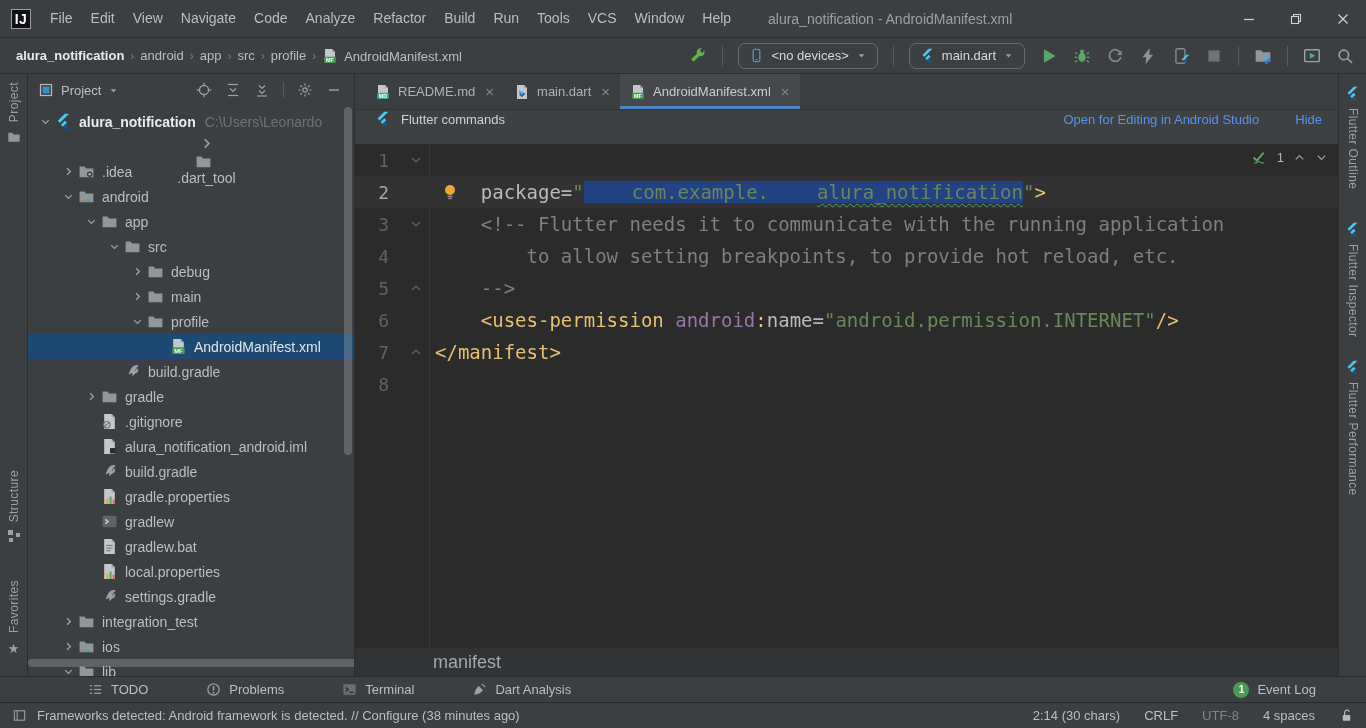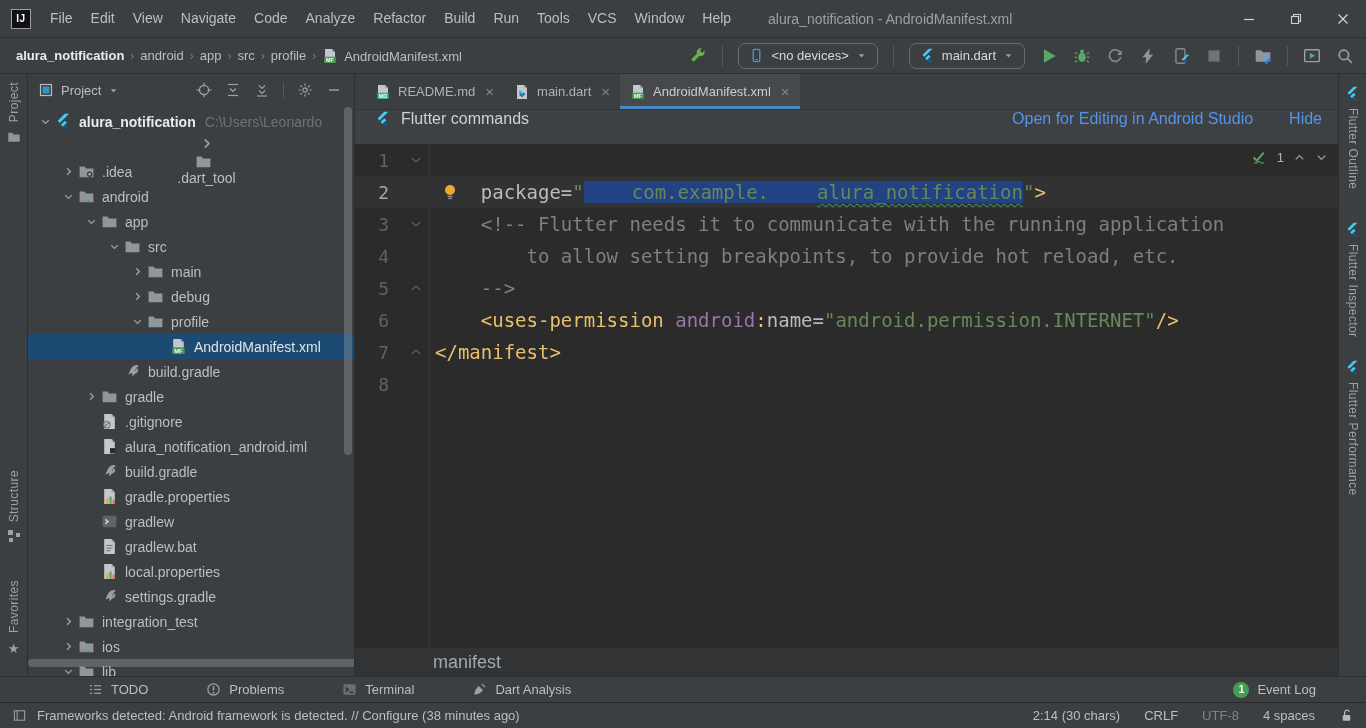--- a/index.html
+++ b/index.html
@@ -4,21 +4,21 @@
 <style>
   *{box-sizing:border-box;margin:0;padding:0;}
   html,body{width:1366px;height:728px;overflow:hidden;}
   body{background:#2b2b2b;font-family:"Liberation Sans",sans-serif;color:#bbbec2;}
   svg{width:100%;height:100%;display:block;}
   .app{position:relative;width:1366px;height:728px;display:flex;flex-direction:column;}
 
   
   .titlebar{flex:0 0 38px;background:#3c3f41;border-bottom:1px solid #2c2e30;display:flex;align-items:center;position:relative;}
   .ij-logo{width:20px;height:20px;margin:0 10px 0 11px;background:#101010;border:1px solid #9aa0a6;color:#fff;
-    font-size:10px;font-weight:bold;display:flex;align-items:center;justify-content:center;letter-spacing:.5px;}
+    font-size:14px;font-weight:bold;display:flex;align-items:center;justify-content:center;letter-spacing:.5px;}
   .menu-item{padding:0 9px;font-size:14px;line-height:37px;color:#bbbec2;cursor:default;}
   .win-title{position:absolute;left:768px;top:0;line-height:38px;font-size:14px;color:#9aa0a4;}
   .win-controls{position:absolute;right:0;top:0;height:37px;display:flex;}
   .win-btn{width:47px;height:37px;display:flex;align-items:center;justify-content:center;color:#cfd2d4;}
   .win-btn .g{width:12px;height:12px;}
 
   
   .toolbar{flex:0 0 36px;background:#3c3f41;border-bottom:1px solid #2c2e30;display:flex;align-items:center;padding:0 12px 0 16px;}
   .crumbs{display:flex;align-items:center;font-size:13px;white-space:nowrap;}
   .crumb{color:#bbbec2;}
@@ -59,21 +59,21 @@
   .v-thumb{position:absolute;right:2px;top:33px;width:8px;height:348px;background:rgba(170,176,180,.32);border-radius:4px;}
   .h-thumb{position:absolute;left:0;bottom:9px;height:8px;width:592px;background:rgba(170,176,180,.32);border-radius:4px;}
 
   
   .editor-col{flex:1;min-width:0;display:flex;flex-direction:column;background:#2b2b2b;}
   .tabbar{flex:0 0 36px;background:#3c3f41;border-bottom:1px solid #313335;display:flex;align-items:stretch;padding-left:10px;}
   .tab{display:flex;align-items:center;gap:7px;padding:0 10px;font-size:13px;color:#aeb2b6;}
   .tab.active{background:#46494c;color:#ccc;box-shadow:inset 0 -3px 0 0 #4A88C7;}
   .tab-ic{width:16px;height:16px;}
   .tab-close{color:#82878b;font-size:15px;margin-left:3px;line-height:1;}
-  .banner{flex:0 0 34px;background:#3e4144;display:flex;align-items:center;gap:10px;padding:0 16px 16px 20px;font-size:16px;color:#ced1d3;}
+  .banner{flex:0 0 34px;background:#3e4144;display:flex;align-items:center;gap:10px;padding:0 16px 16px 20px;font-size:13px;color:#ced1d3;}
   .banner-ic{width:16px;height:16px;}
   .banner-actions{margin-left:auto;display:flex;gap:36px;}
   .banner-link{color:#5394ec;cursor:pointer;}
 
   .code-area{flex:1;position:relative;overflow:hidden;font-family:"DejaVu Sans Mono",monospace;font-size:19px;cursor:text;}
   .gutter-line{position:absolute;left:74px;top:0;bottom:0;width:1px;background:#35383a;}
   .code-row{height:32px;display:flex;align-items:center;position:relative;}
   .code-row.current{background:#323232;}
   .gut-num{flex:0 0 34px;width:34px;text-align:right;color:#606366;font-size:18px;}
   .code-row.current .gut-num{color:#a6a8aa;}
@@ -451,34 +451,34 @@
             <span class="tr-chevron">
               <svg viewBox="0 0 16 16" fill="none">
                 <path d="M6.5 4.5l3.5 3.5-3.5 3.5" stroke="#9da2a6" stroke-width="1.4"></path>
               </svg>
             </span>
             <span class="tr-icon">
               <svg viewBox="0 0 16 16">
                 <path fill="#8f969c" d="M1.5 3.2h4.6l1.4 1.9h7v8.2H1.5z"></path>
               </svg>
             </span>
+            <span class="tr-label">debug</span>
+          </div>
+          <div class="tree-row" style="padding-left: 100px;">
+            <span class="tr-chevron">
+              <svg viewBox="0 0 16 16" fill="none">
+                <path d="M6.5 4.5l3.5 3.5-3.5 3.5" stroke="#9da2a6" stroke-width="1.4"></path>
+              </svg>
+            </span>
+            <span class="tr-icon">
+              <svg viewBox="0 0 16 16">
+                <path fill="#8f969c" d="M1.5 3.2h4.6l1.4 1.9h7v8.2H1.5z"></path>
+              </svg>
+            </span>
             <span class="tr-label">main</span>
-          </div>
-          <div class="tree-row" style="padding-left: 100px;">
-            <span class="tr-chevron">
-              <svg viewBox="0 0 16 16" fill="none">
-                <path d="M6.5 4.5l3.5 3.5-3.5 3.5" stroke="#9da2a6" stroke-width="1.4"></path>
-              </svg>
-            </span>
-            <span class="tr-icon">
-              <svg viewBox="0 0 16 16">
-                <path fill="#8f969c" d="M1.5 3.2h4.6l1.4 1.9h7v8.2H1.5z"></path>
-              </svg>
-            </span>
-            <span class="tr-label">debug</span>
           </div>
           <div class="tree-row" style="padding-left: 100px;">
             <span class="tr-chevron">
               <svg viewBox="0 0 16 16" fill="none">
                 <path d="M4.5 6.5l3.5 3.5 3.5-3.5" stroke="#9da2a6" stroke-width="1.4"></path>
               </svg>
             </span>
             <span class="tr-icon">
               <svg viewBox="0 0 16 16">
                 <path fill="#8f969c" d="M1.5 3.2h4.6l1.4 1.9h7v8.2H1.5z"></path>

